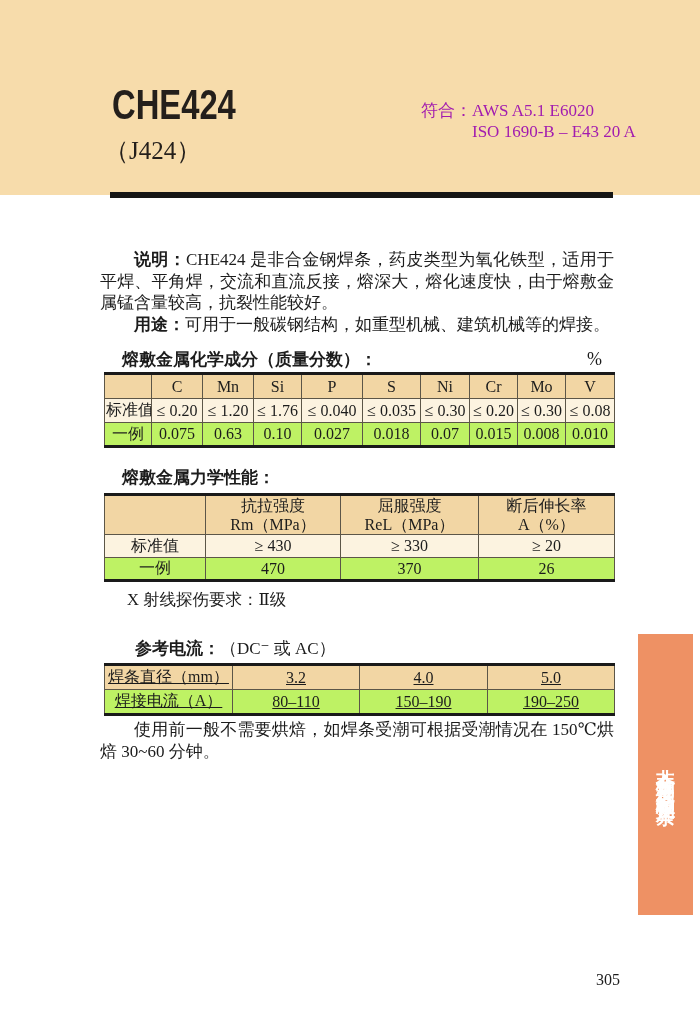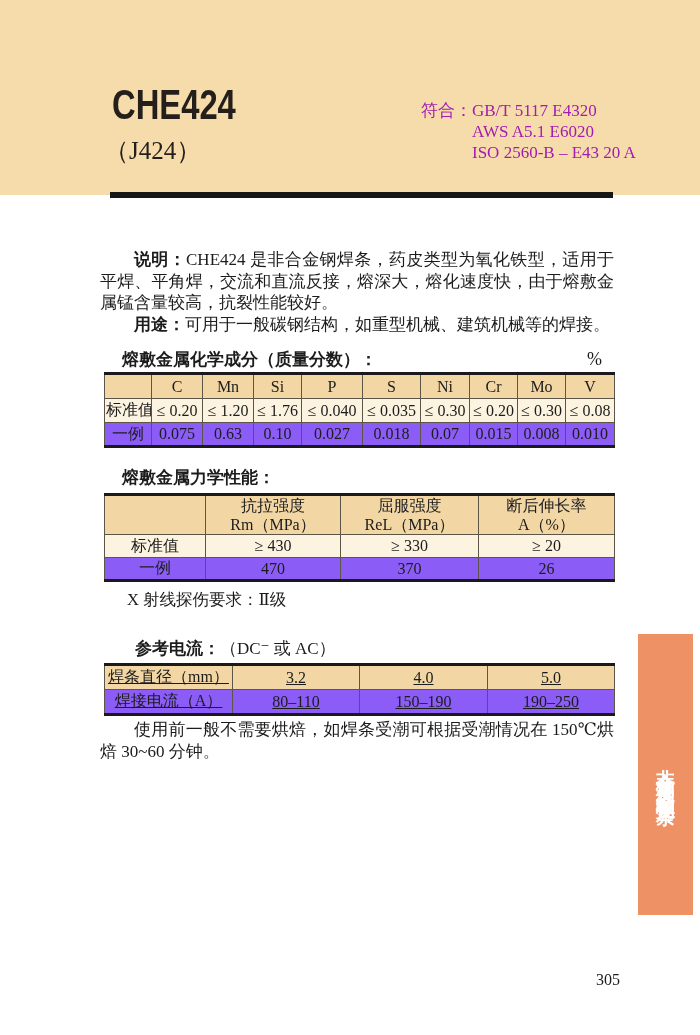--- a/index.html
+++ b/index.html
@@ -107,21 +107,21 @@
     text-align: center;
     vertical-align: middle;
     font-size: 16px;
     font-weight: normal;
     padding: 0 1px;
     overflow: hidden;
     white-space: nowrap;
   }
   .bg-tan   { background: #f2d6a4; }
   .bg-light { background: #fcf3e0; }
-  .bg-mid   { background: #8b5cf6; }
+  .bg-mid   { background: #bef264; }
 
   .chem-table { margin-top: 2px; }
   .chem-table tr { height: 24px; }
   .chem-table tr.hdr { height: 25px; }
 
   .mech-table { margin-top: 5px; }
   .mech-table tr.hdr { height: 40px; }
   .mech-table tr { height: 23px; }
   .mech-hdr-cell div { line-height: 19px; }
 
@@ -176,23 +176,22 @@
 <body>
 
 <div class="page">
 
   <div class="header">
     <div class="product-name">CHE424</div>
     <div class="product-alias">（J424）</div>
     <div class="standards">
       <div class="conform-label">符合：</div>
       <div class="standards-list">
-        <div>GB/T 5117 E4320</div>
         <div>AWS A5.1 E6020</div>
-        <div>ISO 2560-B – E43 20 A</div>
+        <div>ISO 1690-B – E43 20 A</div>
       </div>
     </div>
   </div>
 
   <div class="divider-bar"></div>
 
   <div class="main">
 
     <p class="para"><span class="b">说明：</span><span>CHE424 是非合金钢焊条，药皮类型为氧化铁型，适用于平焊、平角焊，交流和直流反接，熔深大，熔化速度快，由于熔敷金属锰含量较高，抗裂性能较好。</span></p>
     <p class="para"><span class="b">用途：</span><span>可用于一般碳钢结构，如重型机械、建筑机械等的焊接。</span></p>

